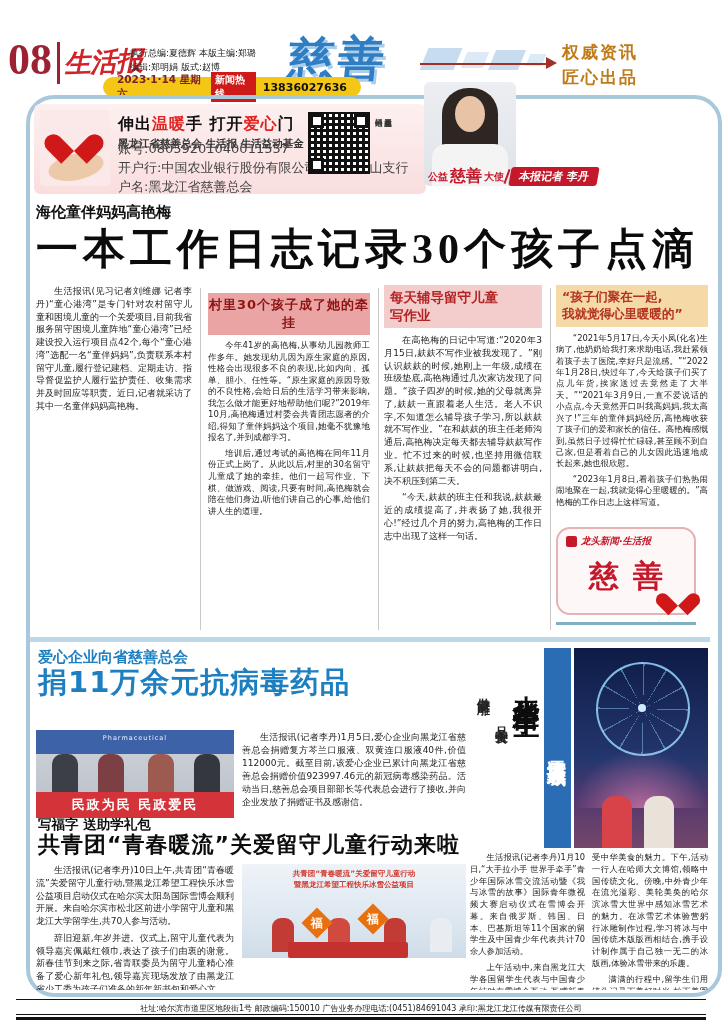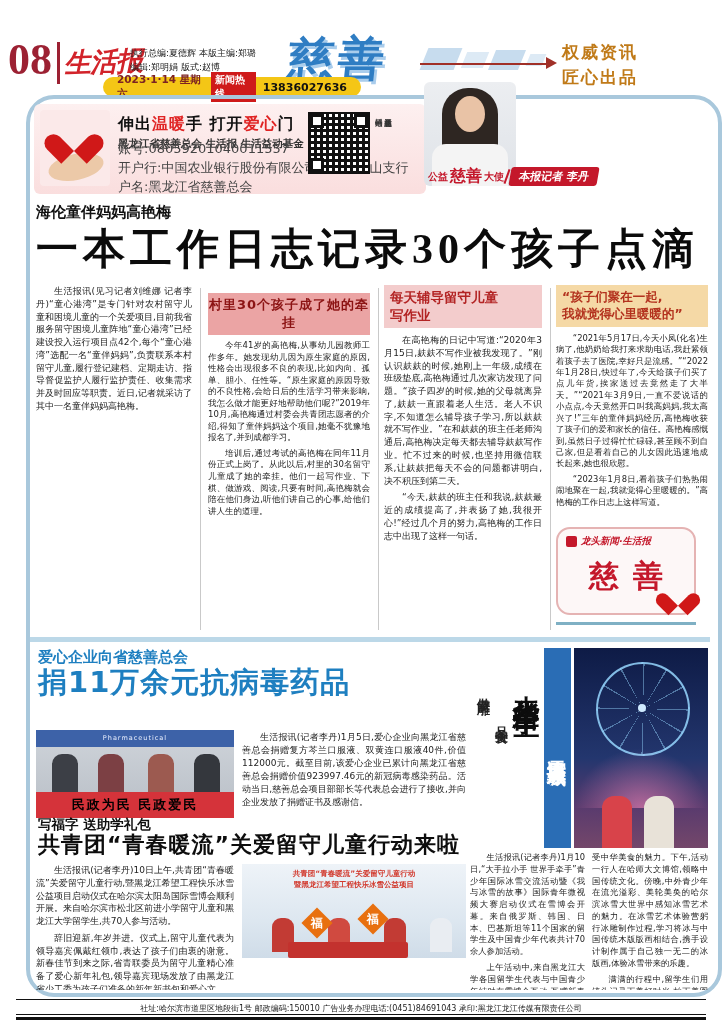--- a/index.html
+++ b/index.html
@@ -93,25 +93,25 @@
   .badge-logo{width:11px;height:11px;background:#c4182b;border-radius:2px;flex:0 0 auto;}
   .badge-title{text-align:center;margin-top:8px;color:#c4182b;font:900 30px "Liberation Serif",serif;letter-spacing:14px;text-indent:14px;}
   .badge-heart{left:660px;top:580px;transform:scale(.75);}
   .badge-rule{left:556px;top:622px;width:140px;height:3px;background:#7fb0c4;}
 
   
   .a2-kicker{left:38px;top:648px;font:900 15px "DejaVu Sans",sans-serif;color:#1e7fc0;}
   .a2-headline{left:38px;top:663px;font:900 29px "DejaVu Sans",sans-serif;color:#1e7fc0;letter-spacing:1px;}
   .a2-subhead{left:38px;top:703px;font:500 15px "DejaVu Sans",sans-serif;color:#3a3a3a;letter-spacing:3px;}
   .photo2{left:36px;top:730px;width:198px;height:88px;background:linear-gradient(180deg,#cfd4da,#b8bec6);overflow:hidden;}
-  .photo2-backdrop{position:absolute;left:0;top:0;width:100%;height:17px;background:#3d62a8;
+  .photo2-backdrop{position:absolute;left:0;top:0;width:100%;height:24px;background:#3d62a8;
                    color:#eaf0ff;font-size:6.5px;text-align:center;line-height:16px;letter-spacing:1px;}
   .ppl{position:absolute;bottom:24px;width:26px;height:40px;border-radius:10px 10px 0 0;}
   .photo2-banner{position:absolute;left:0;bottom:0;width:100%;height:26px;background:#d5333a;
-                 color:#000000;font:900 13px "DejaVu Sans",sans-serif;text-align:center;line-height:26px;letter-spacing:2px;}
+                 color:#ffffff;font:900 13px "DejaVu Sans",sans-serif;text-align:center;line-height:26px;letter-spacing:2px;}
   .a2-body{left:242px;top:731px;width:224px;height:112px;overflow:hidden;font-size:9px;line-height:1.45;}
 
   
   .a3-kicker{left:38px;top:816px;font:900 13.5px "DejaVu Sans",sans-serif;color:#111;}
   .a3-headline{left:38px;top:830px;font:900 22px "DejaVu Sans",sans-serif;color:#0d0d0d;letter-spacing:1px;}
   .a3-body{left:36px;top:864px;width:198px;height:126px;overflow:hidden;font-size:9px;line-height:1.42;}
   .photo3{left:242px;top:864px;width:224px;height:94px;overflow:hidden;
           background:linear-gradient(180deg,#eef3f8,#dde7f0 60%,#cfdce8);}
   .photo3-banner{position:absolute;left:0;top:4px;width:100%;text-align:center;color:#d23a2e;
                  font:700 7.5px "DejaVu Sans",sans-serif;line-height:1.5;}

